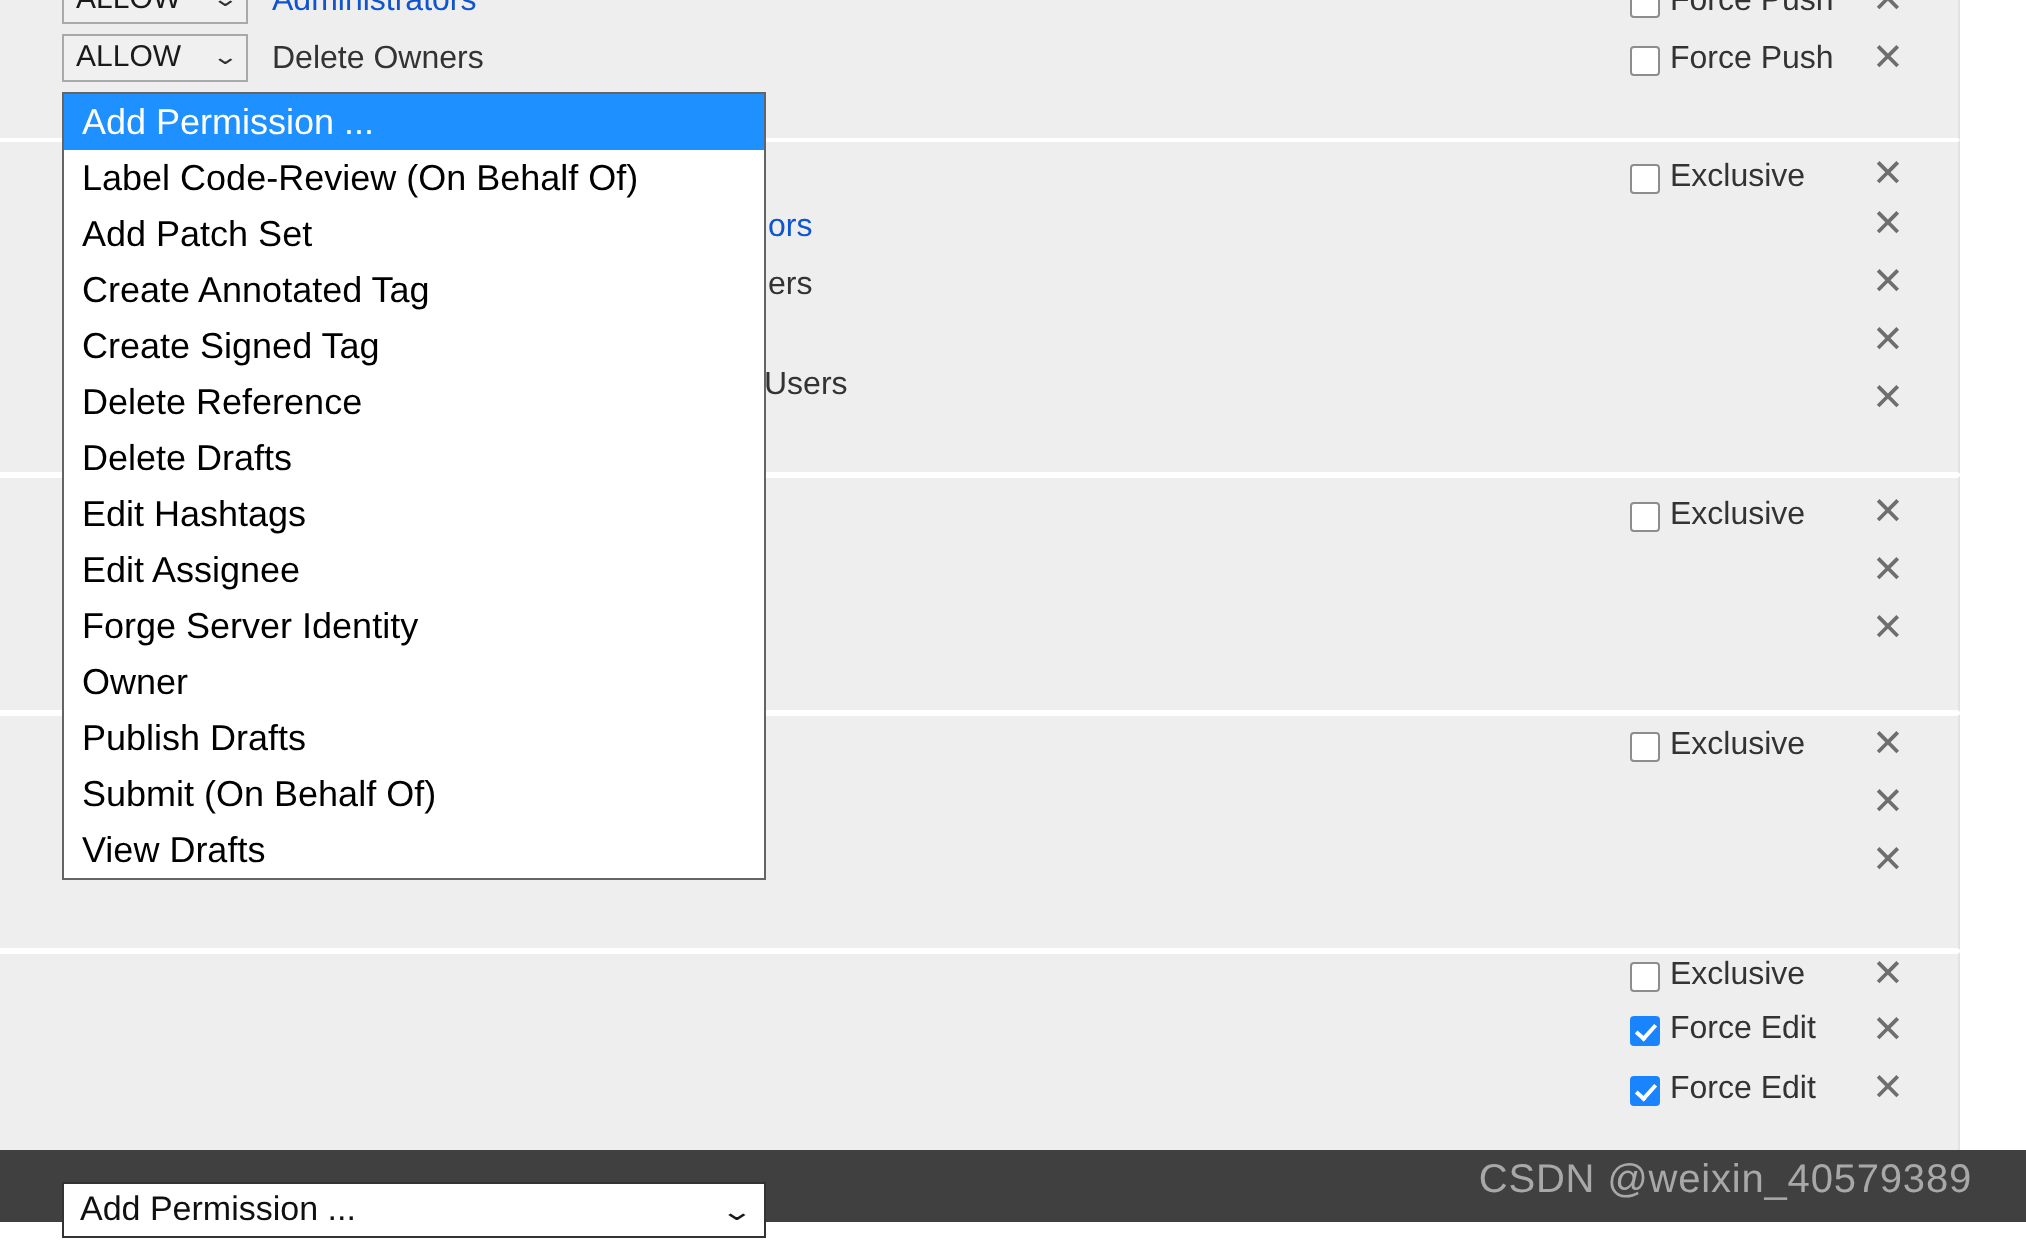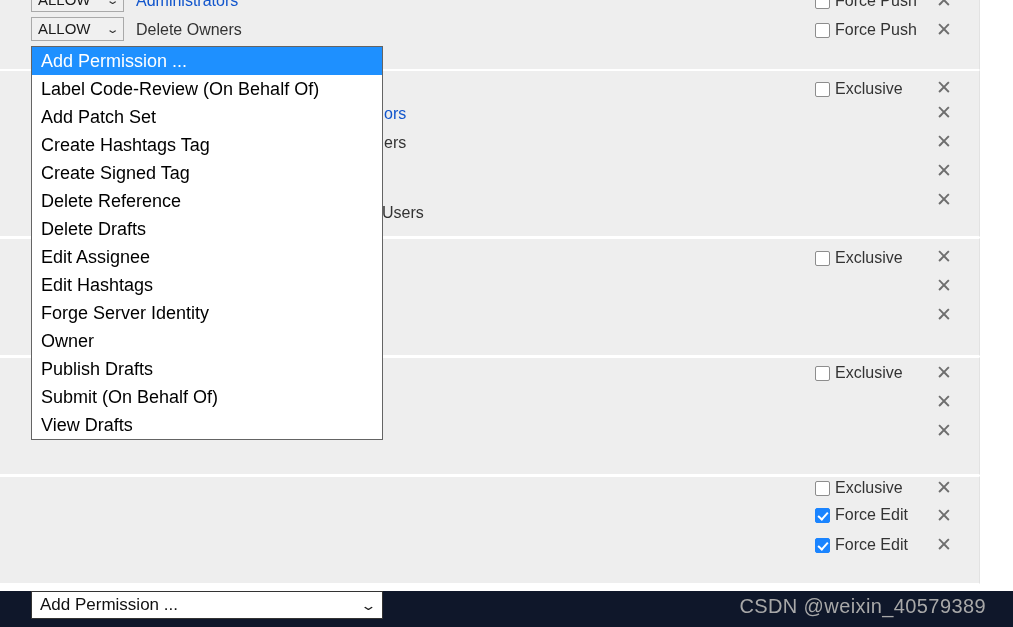--- a/index.html
+++ b/index.html
@@ -173,23 +173,23 @@
   .dd-item.selected {
     background: #1e90ff;
     color: #ffffff;
   }
 
   
   #watermark {
     position: absolute;
     left: 0;
     right: 0;
-    bottom: 0;
+    bottom: 16px;
     height: 36px;
-    background: #0f172a;
+    background: #404040;
     z-index: 4;
   }
   #watermark .wm-text {
     position: absolute;
     right: 27px;
     top: 4px;
     font-size: 20px;
     color: #a8a8a8;
     letter-spacing: 0.4px;
     font-family: "Liberation Sans", sans-serif;
@@ -219,21 +219,21 @@
   <div class="allow-select" style="left:31px;top:17px;">
     <span>ALLOW</span>
     <span class="chev">⌄</span>
   </div>
 
   <div class="group-name link" style="left:136px;top:-8px;">Administrators</div>
   <div class="group-name" style="left:136px;top:21px;">Delete Owners</div>
 
   <div class="group-name link" style="left:384px;top:105px;">ors</div>
   <div class="group-name" style="left:384px;top:134px;">ers</div>
-  <div class="group-name" style="left:382px;top:204px;">Users</div>
+  <div class="group-name" style="left:382px;top:184px;">Users</div>
 
   <div class="opt-cell" style="left:815px;top:-8px;">
     <span class="cbx"></span>
     <span>Force Push</span>
   </div>
   <div class="opt-cell" style="left:815px;top:21px;">
     <span class="cbx"></span>
     <span>Force Push</span>
   </div>
 
@@ -293,24 +293,24 @@
 </div>
 
 <div id="watermark">
   <span class="wm-text">CSDN @weixin_40579389</span>
 </div>
 
 <div id="dropdown">
     <div class="dd-item selected">Add Permission ...</div>
     <div class="dd-item">Label Code-Review (On Behalf Of)</div>
     <div class="dd-item">Add Patch Set</div>
-    <div class="dd-item">Create Hashtags Tag</div>
+    <div class="dd-item">Create Annotated Tag</div>
     <div class="dd-item">Create Signed Tag</div>
     <div class="dd-item">Delete Reference</div>
     <div class="dd-item">Delete Drafts</div>
+    <div class="dd-item">Edit Hashtags</div>
     <div class="dd-item">Edit Assignee</div>
-    <div class="dd-item">Edit Hashtags</div>
     <div class="dd-item">Forge Server Identity</div>
     <div class="dd-item">Owner</div>
     <div class="dd-item">Publish Drafts</div>
     <div class="dd-item">Submit (On Behalf Of)</div>
     <div class="dd-item">View Drafts</div>
   </div>
 
 </body></html>

